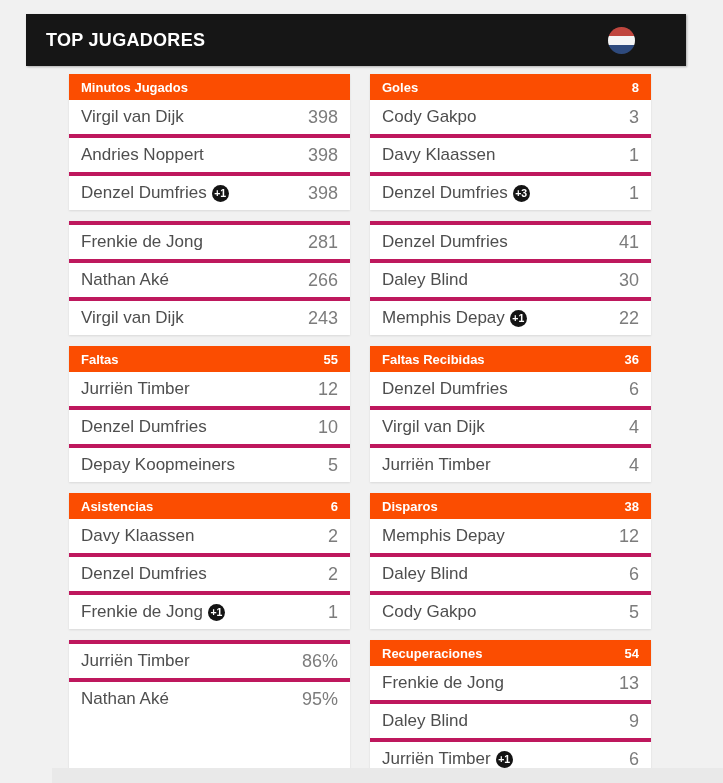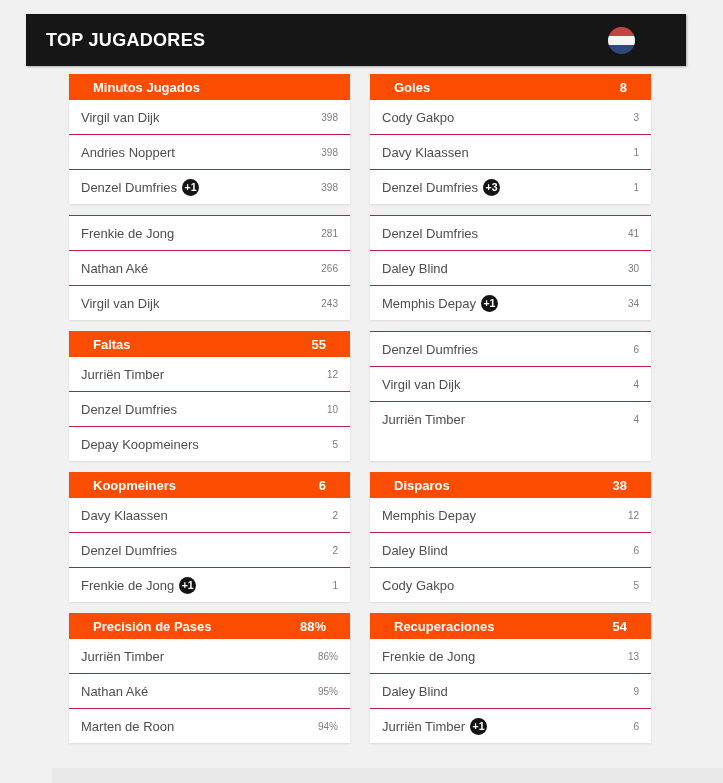--- a/index.html
+++ b/index.html
@@ -33,37 +33,37 @@
   
   .grid{
     position:absolute;left:69px;top:74px;
     display:grid;grid-template-columns:281px 281px;
     column-gap:20px;row-gap:11px;
   }
   .card{background:#ffffff;box-shadow:0 1px 2px rgba(0,0,0,.10);}
   .card-header{
     height:26px;background:#fb4d01;color:#fff;
     display:flex;align-items:center;justify-content:space-between;
-    padding:0 24px;font-size:13px;font-weight:700;
+    padding:0 12px;font-size:13px;font-weight:700;
   }
   .row{
     height:34px;display:flex;align-items:center;justify-content:space-between;
-    padding:0 12px;border-top:1px solid #be185d;
+    padding:0 12px;border-top:4px solid #be185d;
   }
   .card-header + .row{border-top:none;}
   .player{display:flex;align-items:center;min-width:0;}
-  .player-name{font-size:13px;color:#4e4e4e;white-space:nowrap;}
+  .player-name{font-size:17px;color:#4e4e4e;white-space:nowrap;}
   .badge{
     min-width:17px;height:17px;border-radius:9px;background:#141414;color:#fff;
     font-size:10.5px;font-weight:700;line-height:17px;
     display:inline-flex;align-items:center;justify-content:center;
     margin-left:5px;padding:0 1px;box-sizing:border-box;
   }
   .badge:empty{display:none;}
-  .row-value{font-size:10px;color:#7c7c7c;}
+  .row-value{font-size:18px;color:#7c7c7c;}
 
   .widget-footer{
     position:absolute;left:52px;top:768px;width:671px;height:15px;
     background:#e9e9e9;
   }
 </style>
 </head>
 <body>
 
 <div class="page">
@@ -163,21 +163,21 @@
         <span class="player">
             <span class="player-name">Daley Blind</span>
           </span>
         <span class="row-value">30</span>
       </div>
       <div class="row">
         <span class="player">
             <span class="player-name">Memphis Depay</span>
             <span class="badge">+1</span>
           </span>
-        <span class="row-value">34</span>
+        <span class="row-value">22</span>
       </div>
     </div>
 
     <div class="card">
       <div class="card-header">
         <span class="card-title">Faltas</span>
         <span class="card-total">55</span>
       </div>
       <div class="row">
         <span class="player">
@@ -193,20 +193,24 @@
       </div>
       <div class="row">
         <span class="player">
             <span class="player-name">Depay Koopmeiners</span>
           </span>
         <span class="row-value">5</span>
       </div>
     </div>
 
     <div class="card">
+      <div class="card-header">
+        <span class="card-title">Faltas Recibidas</span>
+        <span class="card-total">36</span>
+      </div>
       <div class="row">
         <span class="player">
             <span class="player-name">Denzel Dumfries</span>
           </span>
         <span class="row-value">6</span>
       </div>
       <div class="row">
         <span class="player">
             <span class="player-name">Virgil van Dijk</span>
           </span>
@@ -215,21 +219,21 @@
       <div class="row">
         <span class="player">
             <span class="player-name">Jurriën Timber</span>
           </span>
         <span class="row-value">4</span>
       </div>
     </div>
 
     <div class="card">
       <div class="card-header">
-        <span class="card-title">Koopmeiners</span>
+        <span class="card-title">Asistencias</span>
         <span class="card-total">6</span>
       </div>
       <div class="row">
         <span class="player">
             <span class="player-name">Davy Klaassen</span>
           </span>
         <span class="row-value">2</span>
       </div>
       <div class="row">
         <span class="player">
@@ -265,41 +269,31 @@
       </div>
       <div class="row">
         <span class="player">
             <span class="player-name">Cody Gakpo</span>
           </span>
         <span class="row-value">5</span>
       </div>
     </div>
 
     <div class="card">
-      <div class="card-header">
-        <span class="card-title">Precisión de Pases</span>
-        <span class="card-total">88%</span>
-      </div>
       <div class="row">
         <span class="player">
             <span class="player-name">Jurriën Timber</span>
           </span>
         <span class="row-value">86%</span>
       </div>
       <div class="row">
         <span class="player">
             <span class="player-name">Nathan Aké</span>
           </span>
         <span class="row-value">95%</span>
-      </div>
-      <div class="row">
-        <span class="player">
-            <span class="player-name">Marten de Roon</span>
-          </span>
-        <span class="row-value">94%</span>
       </div>
     </div>
 
     <div class="card">
       <div class="card-header">
         <span class="card-title">Recuperaciones</span>
         <span class="card-total">54</span>
       </div>
       <div class="row">
         <span class="player">

